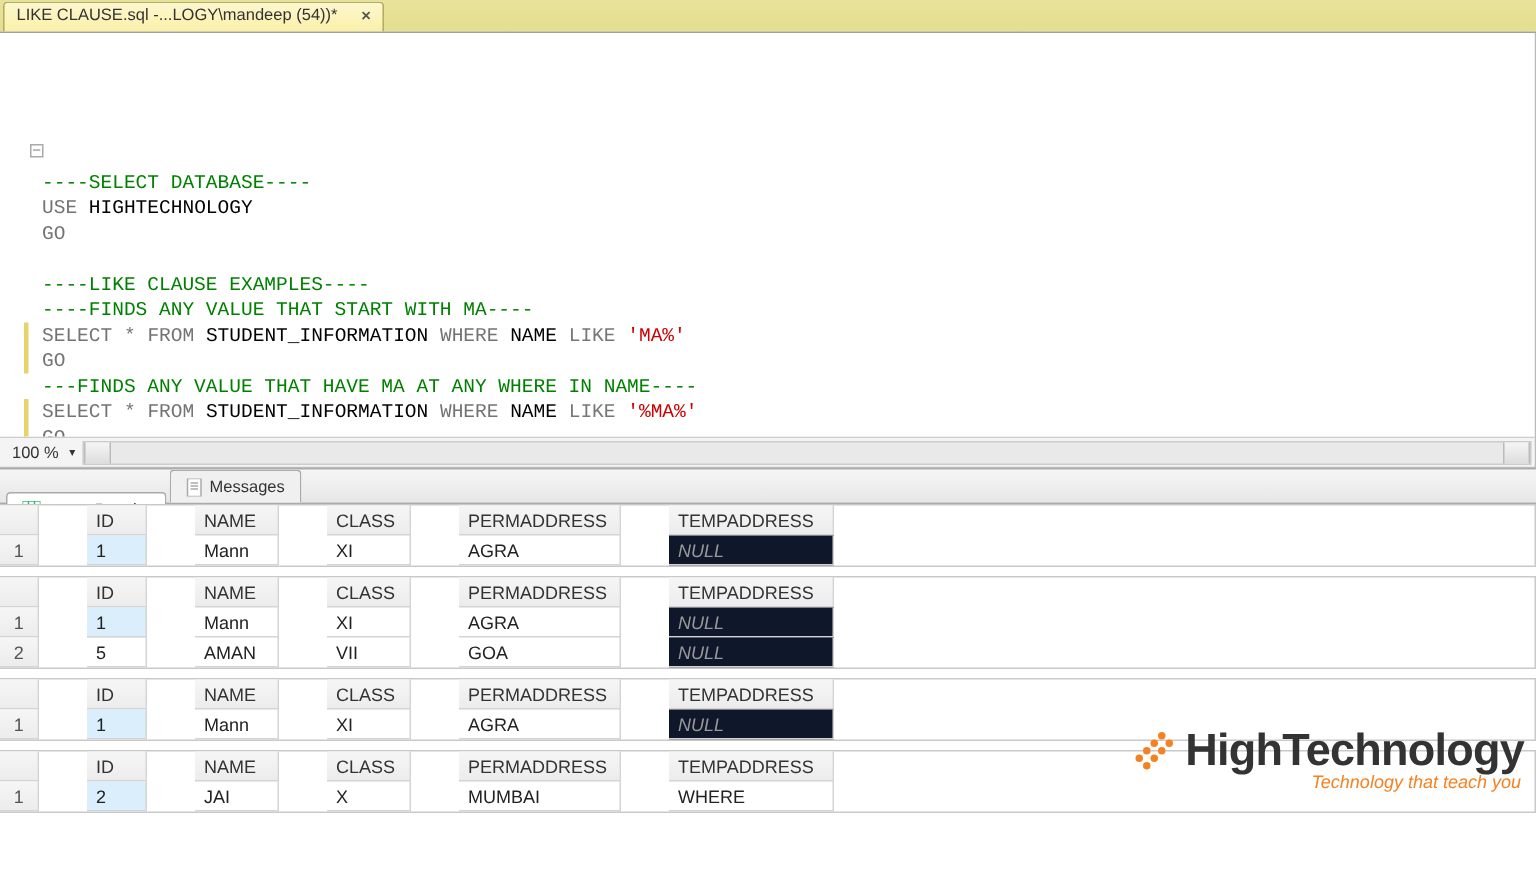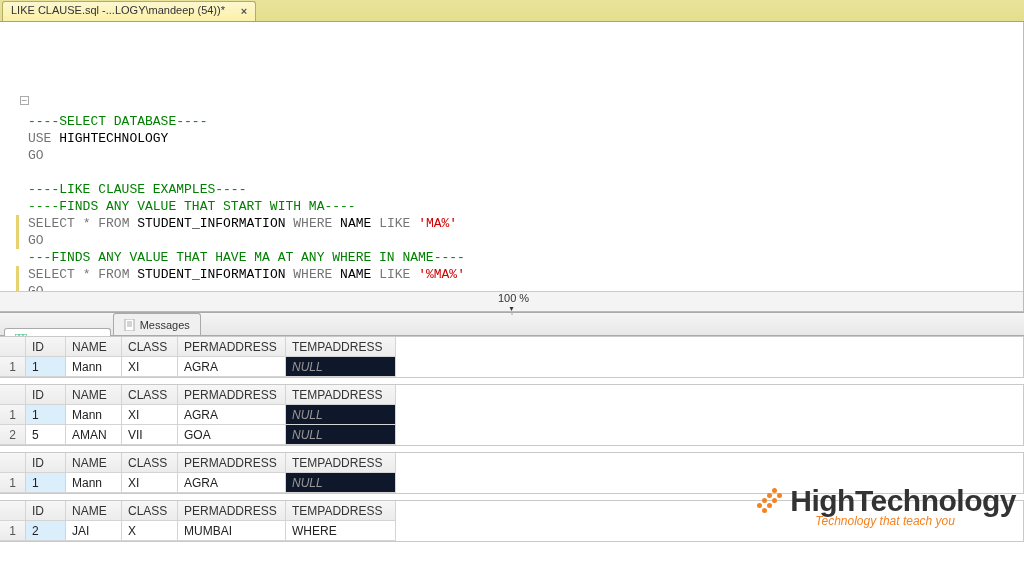--- a/index.html
+++ b/index.html
@@ -89,21 +89,20 @@
   .cmt  { color: #008000; }
   .str  { color: #cc0000; margin-top: 46px; }
   .gray { color: #777; }
 
   .zoom-row {
     height: 20px;
     display: flex;
     align-items: center;
     border-top: 1px solid #ccc;
     background: #f4f4f4;
-    flex-direction: column;
   }
   .zoom-label {
     padding: 0 4px 0 8px;
     font-size: 11px;
     color: #333;
   }
   .zoom-drop {
     width: 10px; height: 10px;
     display: flex; align-items:center; justify-content:center;
     font-size: 8px; color:#333;
@@ -158,21 +157,21 @@
     flex: 1;
     overflow: auto;
     background: #fff;
     position: relative;
   }
   .grid {
     border: 1px solid #c9c9c9;
     border-left: none;
     margin-bottom: 6px;
   }
-  .grow { display: flex; height: 20px; }
+  .grow { display: flex; height: 20px; gap: 32px; }
   .gh, .gc, .gnum {
     border-right: 1px solid #d4d4d4;
     border-bottom: 1px solid #d4d4d4;
     padding: 2px 6px;
     font-size: 12px;
     display: flex;
     align-items: center;
   }
   .gh {
     background: linear-gradient(#f6f6f6,#ececec);
@@ -222,21 +221,21 @@
     margin-right: 4px;
     position: relative;
   }
   .logo-dots span {
     position:absolute; width:5px; height:5px; border-radius:50%; background:#f58220;
   }
   .logo-sub {
     font-size: 12px;
     color: #f58220;
     font-style: italic;
-    text-align: center;
+    text-align: right;
     margin-top: -4px;
     padding-right: 2px;
   }
 </style>
 </head>
 <body>
 
 <div class="tabstrip">
   <div class="tab">
     <span>LIKE CLAUSE.sql -...LOGY\mandeep (54))*</span>

